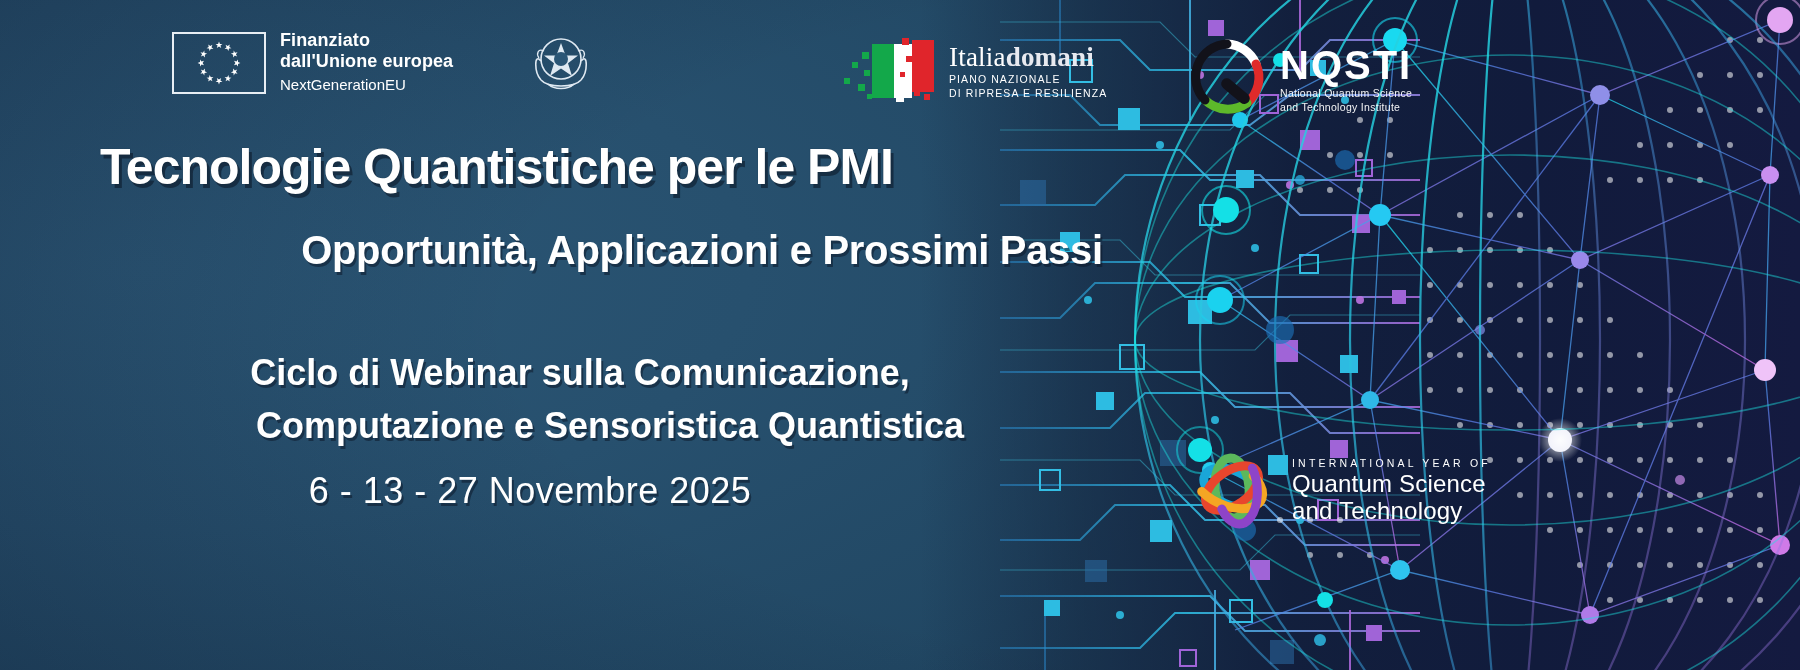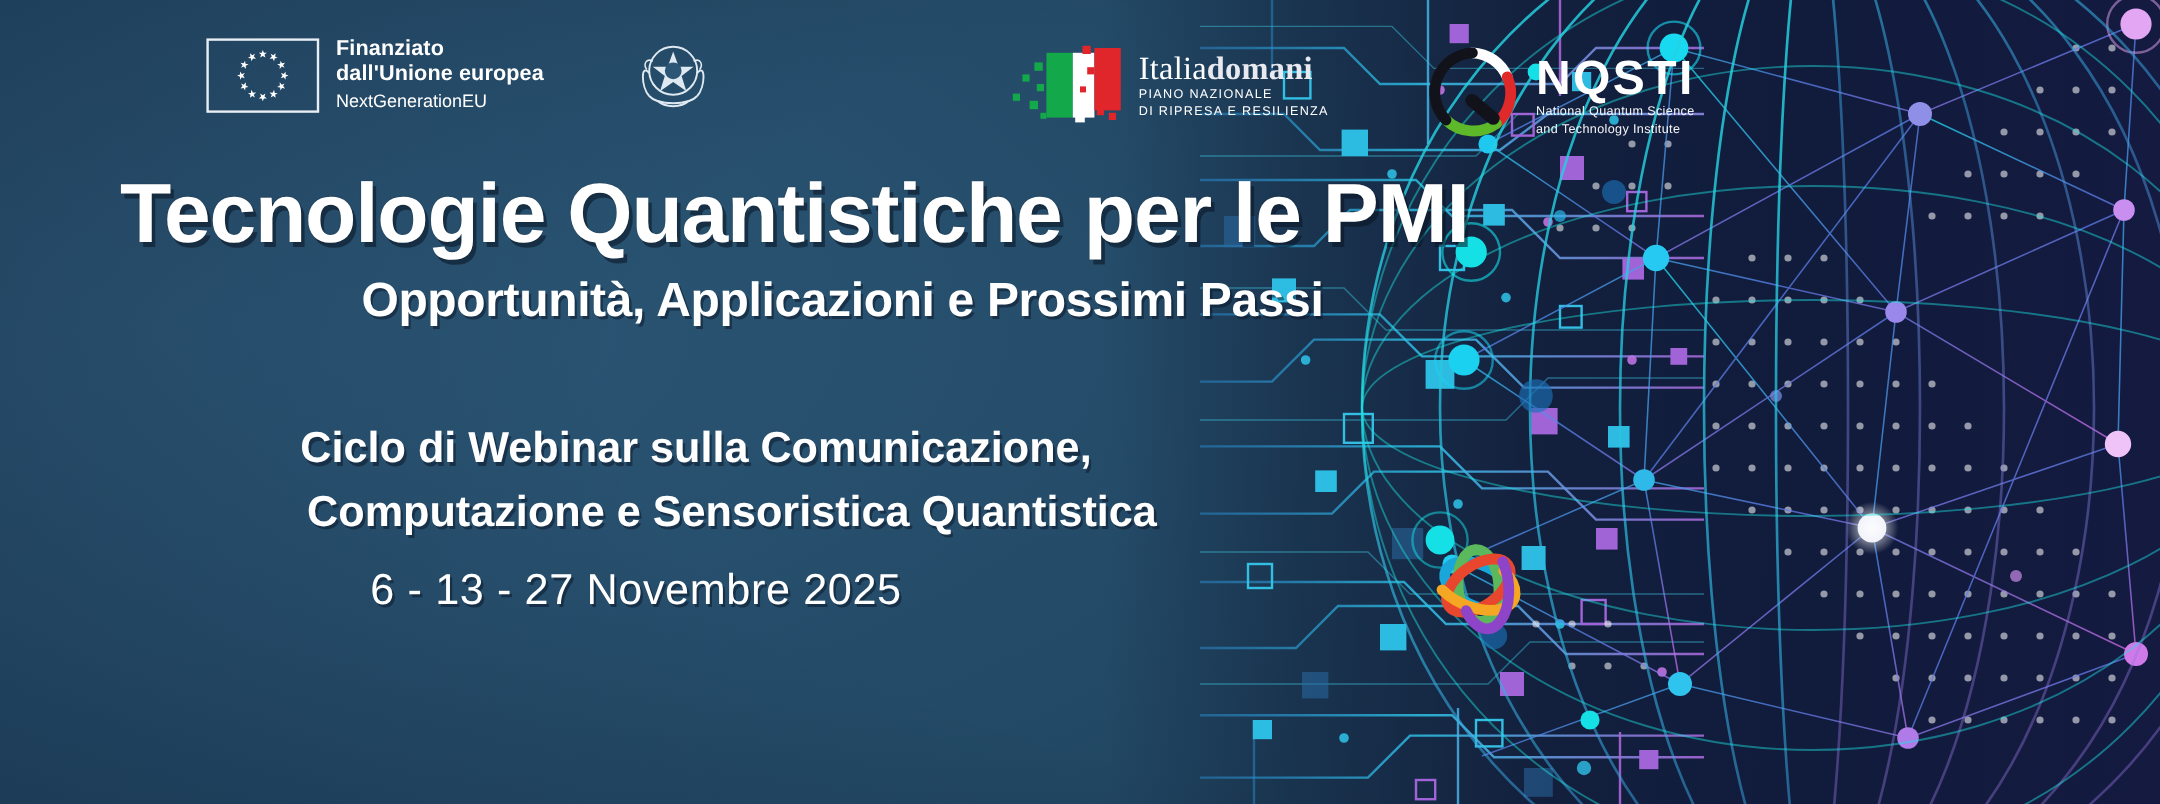--- a/index.html
+++ b/index.html
@@ -58,21 +58,21 @@
   
   .nqsti{ left:1186px; top:14px; gap:12px;}
   .nqtxt{ display:flex; flex-direction:column; color:#fff;}
   .nqtxt .big{ font-size:40px; font-weight:bold; letter-spacing:2px; line-height:40px;}
   .nqtxt .sm{ font-size:10.5px; line-height:12.5px; letter-spacing:.3px; margin-top:2px; opacity:.95;}
 
   
   .titleblk{ position:absolute; left:0; top:0; width:1300px; }
   .h1{
     position:absolute; left:100px; top:138px; width:1200px;
-    font-size:70px; font-weight:bold; color:#fff; letter-spacing:-1px;
+    font-size:50px; font-weight:bold; color:#fff; letter-spacing:-1px;
     text-shadow: 3px 4px 0 rgba(10,20,35,.55), 0 0 1px rgba(0,0,0,.4);
     white-space:nowrap;
   }
   .h2{
     position:absolute; left:102px; top:228px; width:1200px;
     font-size:40px; font-weight:bold; color:#fff; letter-spacing:-.3px;
     text-shadow: 2px 3px 0 rgba(10,20,35,.5);
     white-space:nowrap;
     text-align:center;
   }
@@ -564,15 +564,20 @@
       <svg width="92" height="92" viewBox="0 0 92 92">
         <g fill="none" stroke-width="9" stroke-linecap="round">
           <ellipse cx="46" cy="46" rx="30" ry="17" stroke="#1aa6d8" transform="rotate(25 46 46)"></ellipse>
           <ellipse cx="46" cy="46" rx="30" ry="17" stroke="#5cb85c" transform="rotate(85 46 46)"></ellipse>
           <ellipse cx="46" cy="46" rx="30" ry="17" stroke="#e8462d" transform="rotate(145 46 46)"></ellipse>
           <path d="M20,62 A30,17 0 0 0 60,26" stroke="#f5a623" transform="rotate(25 46 46)"></path>
           <path d="M28,24 A30,17 0 0 1 66,58" stroke="#8e44c8" transform="rotate(85 46 46)"></path>
         </g>
       </svg>
     </div>
+    <div class="iyqtxt">
+      <div class="k">INTERNATIONAL YEAR OF</div>
+      <div class="b1">Quantum Science</div>
+      <div class="b2">and Technology</div>
+    </div>
   </div>
 
 </div>
 
 </body></html>

